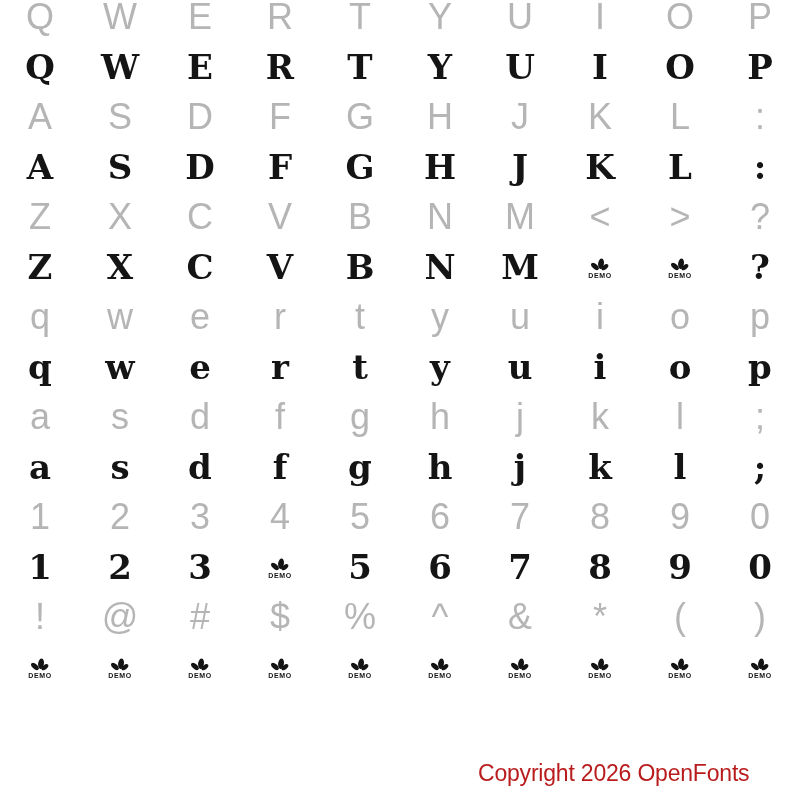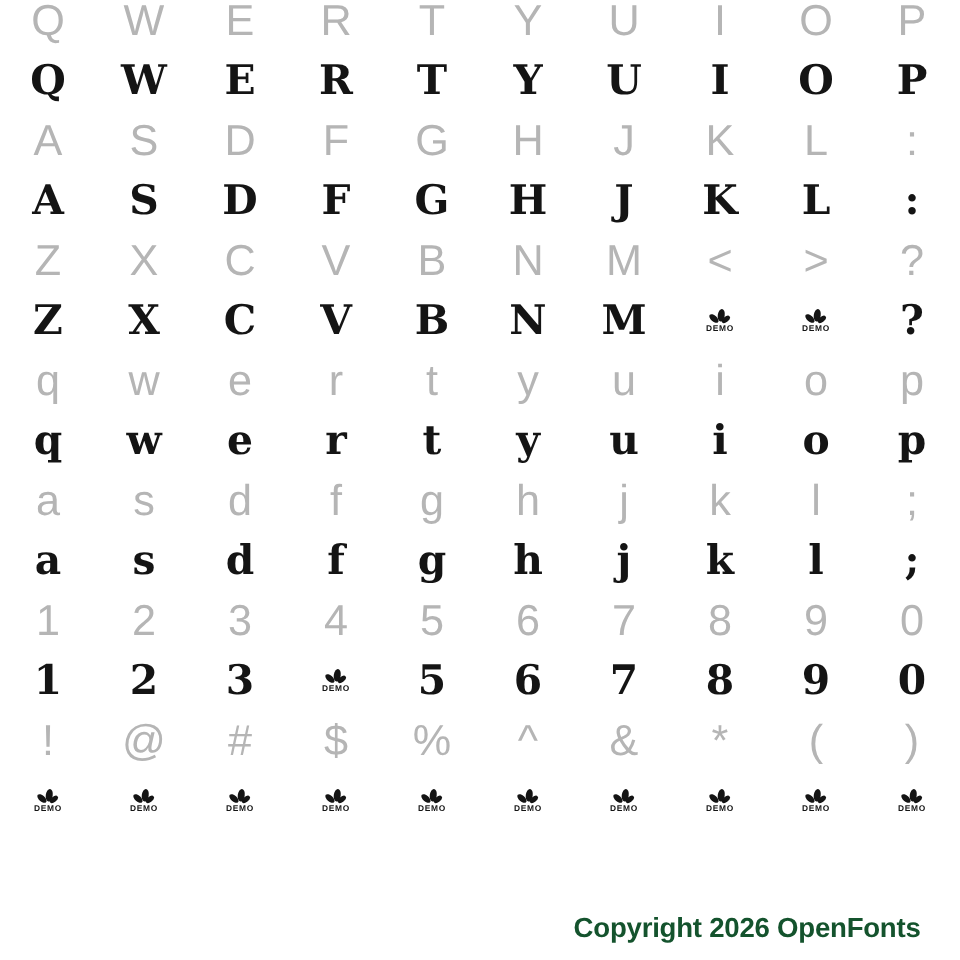--- a/index.html
+++ b/index.html
@@ -66,23 +66,22 @@
     color: #141414;
   }
 
   .copyright {
     position: absolute;
     left: 478px;
     top: 759px;
     font-family: "Liberation Sans", sans-serif;
     font-size: 23px;
     line-height: 28px;
-    color: #14532d;
+    color: #b91c1c;
     letter-spacing: -0.2px;
-    font-weight: bold;
   }
 </style>
 </head>
 <body>
 
 <div class="sheet">
     <div class="row ghost-sans">
       <div class="cell"><span class="cell-text">Q</span></div>
       <div class="cell"><span class="cell-text">W</span></div>
       <div class="cell"><span class="cell-text">E</span></div>

